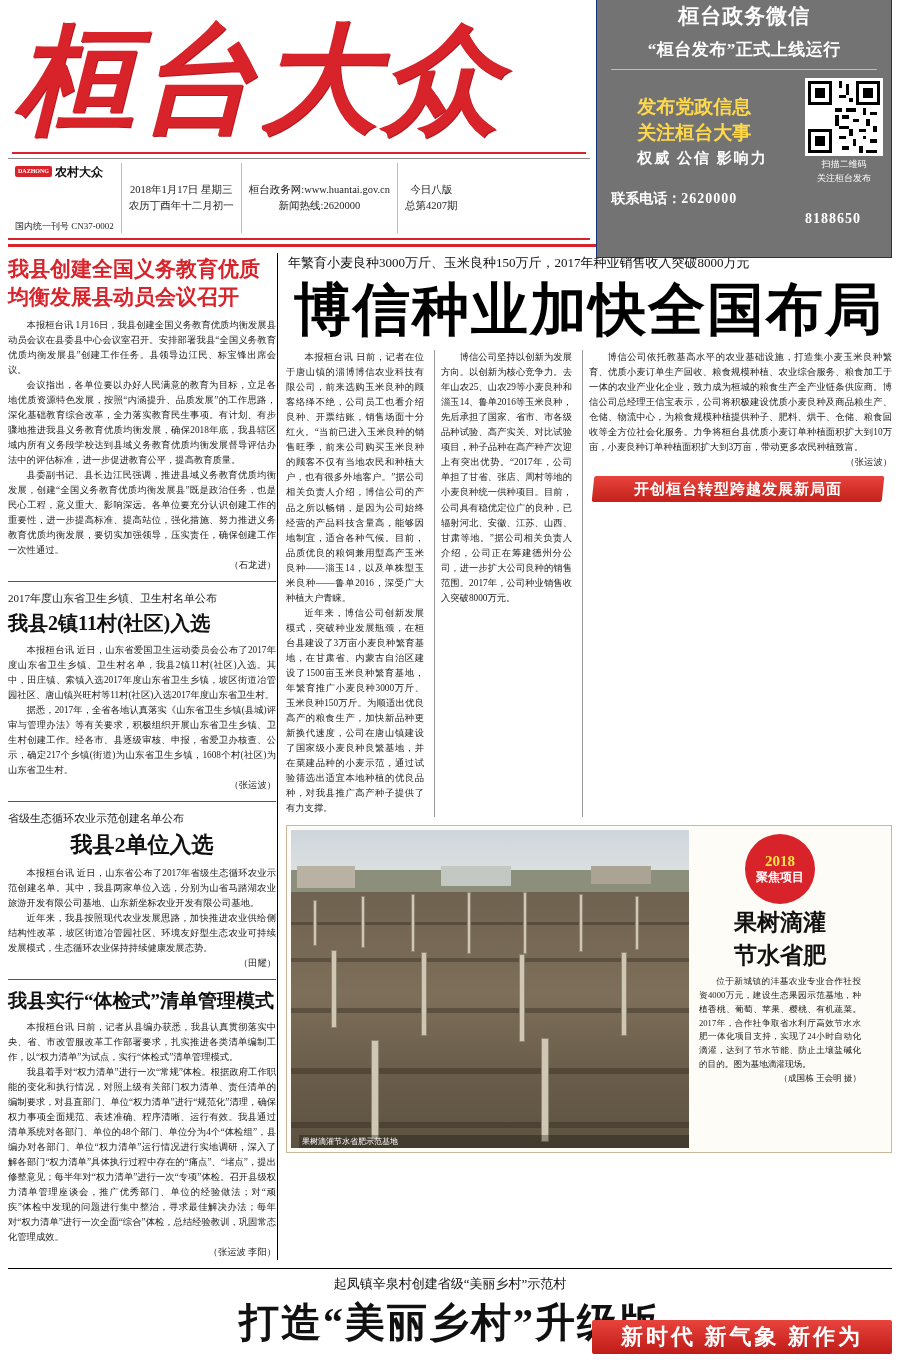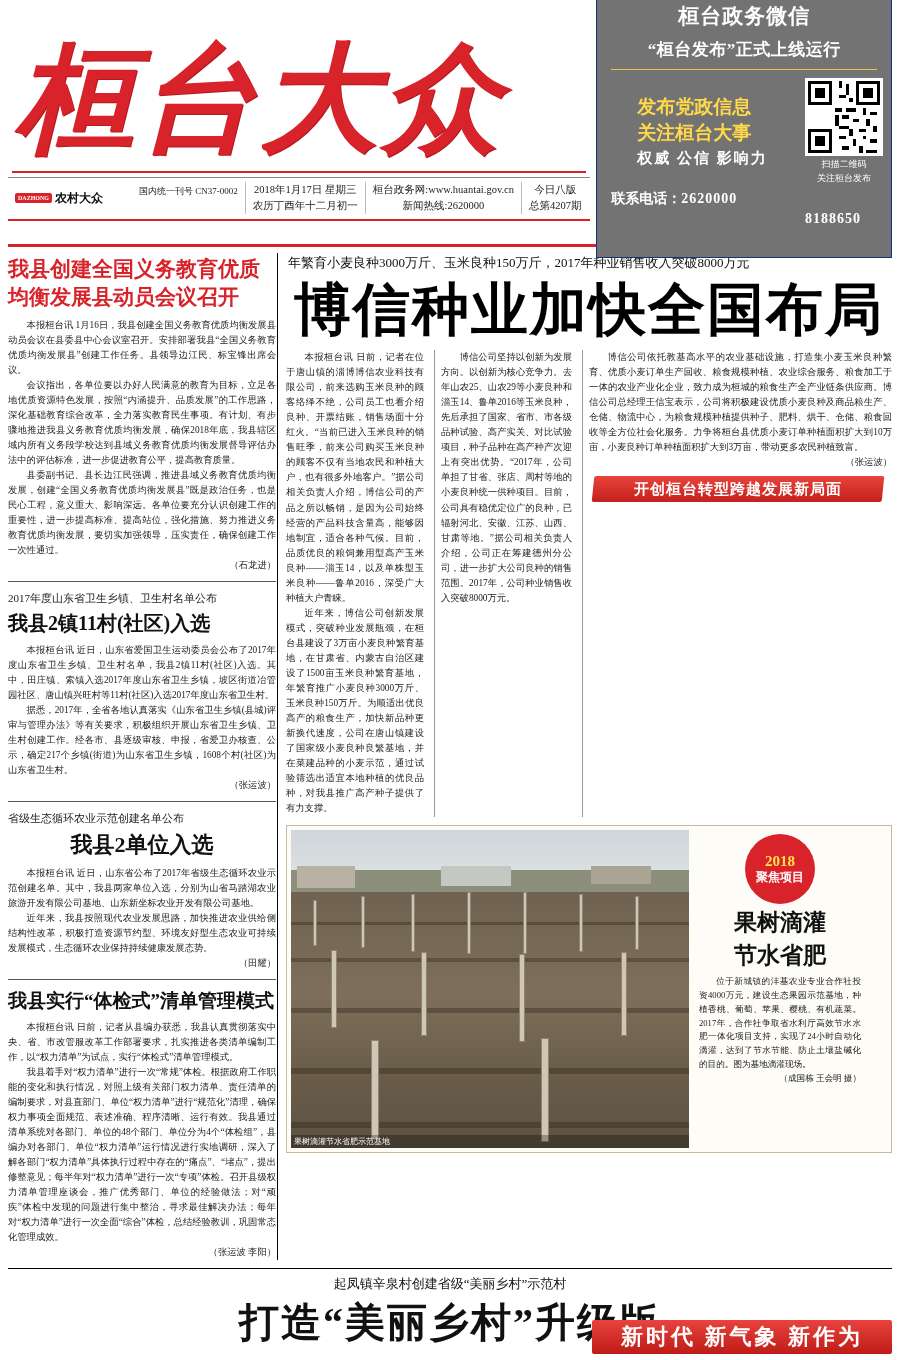--- a/index.html
+++ b/index.html
@@ -30,21 +30,21 @@
     white-space:nowrap;
   }
   .mast-rule { border-top:2px solid #d8232a; margin:12px 4px 4px 4px; }
   .mast-info {
     display:flex; align-items:stretch; font-size:10.5px; color:#222;
     border-top:1px solid #888; border-bottom:2px solid #d8232a;
     padding:4px 0 5px 0; line-height:1.5;
   }
   .mi-cell { padding:0 7px; border-right:1px solid #bbb; }
   .mi-cell:last-child { border-right:none; }
-  .mi-logo { display:flex; flex-direction:row; justify-content:center; min-width:96px;gap:36px;}
+  .mi-logo { display:flex; flex-direction:column; justify-content:center; min-width:96px;gap:36px;}
   .mi-logo .lg1 { display:flex; align-items:center; gap:3px; font-weight:bold; font-size:12px; color:#111;}
   .mi-logo .badge {
     background:#d8232a; color:#fff; font-size:6px; padding:2px 3px; border-radius:2px; line-height:1.1;
     text-align:center; letter-spacing:0;
   }
   .mi-col { display:flex; flex-direction:column; justify-content:center; text-align:center;font-family:Liberation Serif, serif; }
 
   
   .mast-right {
     width:297px; background:#737373; color:#fff; height:267px;
@@ -106,21 +106,21 @@
   .photo {
     width:398px; height:318px; position:relative; overflow:hidden; background:#9b8f74;
   }
   .ph-sky { position:absolute; left:0; top:0; width:100%; height:58px; background:linear-gradient(#cfd6dc,#dfe3e2); }
   .ph-far { position:absolute; left:0; top:40px; width:100%; height:26px; background:#8b8f7c; }
   .ph-bld { position:absolute; top:36px; background:#b9b2a4; }
   .ph-ground { position:absolute; left:0; top:62px; width:100%; height:256px;
     background:linear-gradient(#6f6250,#7d6f59 40%,#6a5d4a 70%,#5d5241); }
   .ph-furrow { position:absolute; left:-10%; width:120%; height:3px; background:rgba(40,32,22,.35); }
   .ph-tree { position:absolute; width:4px; background:#cfc6b4; border:1px solid #8d8472; }
-  .ph-cap { position:absolute; left:0; bottom:0; width:100%; font-size:8px; color:#fff; background:rgba(0,0,0,.28); padding:1px 3px;}
+  .ph-cap { position:absolute; left:8px; bottom:0; width:100%; font-size:8px; color:#fff; background:rgba(0,0,0,.28); padding:1px 3px;}
 
   .photo-side { width:170px; text-align:center; padding:2px 4px; }
   .ps-badge {
     width:70px; height:70px; border-radius:50%; background:#d8232a; color:#fff;
     margin:2px auto 4px auto; display:flex; flex-direction:column; align-items:center; justify-content:center;
     font-weight:bold; line-height:1.2;
   }
   .ps-badge .y { font-size:15px; color:#ffe14a; }
   .ps-badge .t { font-size:12px; }
   .ps-title { font-size:23px; font-weight:bold; color:#111; line-height:1.3; margin:4px 0; }
@@ -262,21 +262,21 @@
         <div class="body-text">据悉，2017年，全省各地认真落实《山东省卫生乡镇(县城)评审与管理办法》等有关要求，积极组织开展山东省卫生乡镇、卫生村创建工作。经各市、县逐级审核、申报，省爱卫办核查、公示，确定217个乡镇(街道)为山东省卫生乡镇，1608个村(社区)为山东省卫生村。</div>
         <div class="body-text sig" style="text-indent:0">（张运波）</div>
       </div>
 
       <div class="rule-thin"></div>
 
       <div>
         <div class="hl">省级生态循环农业示范创建名单公布</div>
         <div class="head-blk" style="font-size:22px">我县2单位入选</div>
         <div class="body-text">本报桓台讯 近日，山东省公布了2017年省级生态循环农业示范创建名单。其中，我县两家单位入选，分别为山省马踏湖农业旅游开发有限公司基地、山东新坐标农业开发有限公司基地。</div>
-        <div class="body-text">近年来，我县按照现代农业发展思路，加快推进农业供给侧结构性改革，积极打造资源节约型、环境友好型生态农业可持续发展模式，生态循环农业保持持续健康发展态势。</div>
+        <div class="body-text">近年来，我县按照现代农业发展思路，加快推进农业供给侧结构性改革，坡区街道冶管园社区、环境友好型生态农业可持续发展模式，生态循环农业保持持续健康发展态势。</div>
         <div class="body-text sig" style="text-indent:0">（田耀）</div>
       </div>
 
       <div class="rule-thin"></div>
 
       <div>
         <div class="head-blk l" style="font-size:19px">我县实行“体检式”清单管理模式</div>
         <div class="body-text">本报桓台讯 日前，记者从县编办获悉，我县认真贯彻落实中央、省、市改管服改革工作部署要求，扎实推进各类清单编制工作，以“权力清单”为试点，实行“体检式”清单管理模式。</div>
         <div class="body-text">我县着手对“权力清单”进行一次“常规”体检。根据政府工作职能的变化和执行情况，对照上级有关部门权力清单、责任清单的编制要求，对县直部门、单位“权力清单”进行“规范化”清理，确保权力事项全面规范、表述准确、程序清晰、运行有效。我县通过清单系统对各部门、单位的48个部门、单位分为4个“体检组”，县编办对各部门、单位“权力清单”运行情况进行实地调研，深入了解各部门“权力清单”具体执行过程中存在的“痛点”、“堵点”，提出修整意见；每半年对“权力清单”进行一次“专项”体检。召开县级权力清单管理座谈会，推广优秀部门、单位的经验做法；对“顽疾”体检中发现的问题进行集中整治，寻求最佳解决办法；每年对“权力清单”进行一次全面“综合”体检，总结经验教训，巩固常态化管理成效。</div>
         <div class="body-text sig" style="text-indent:0">（张运波 李阳）</div>

